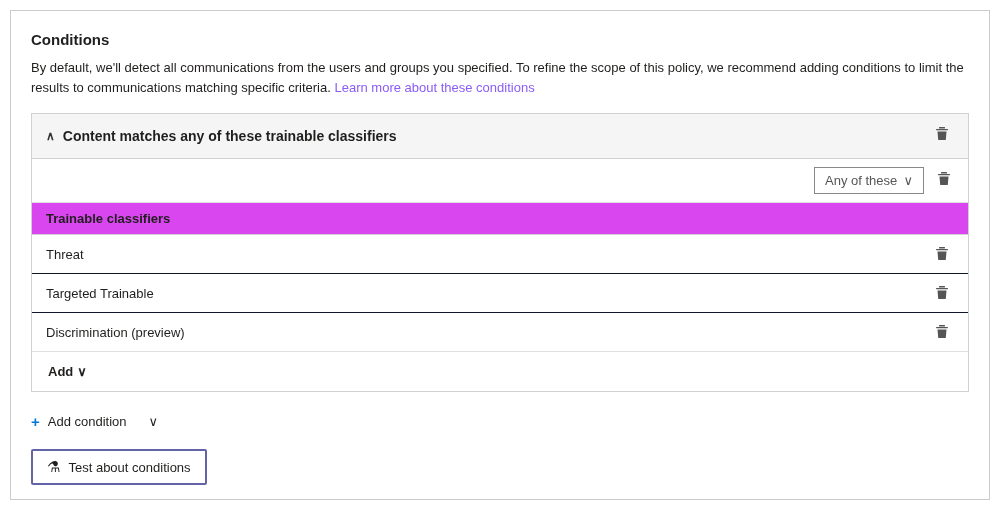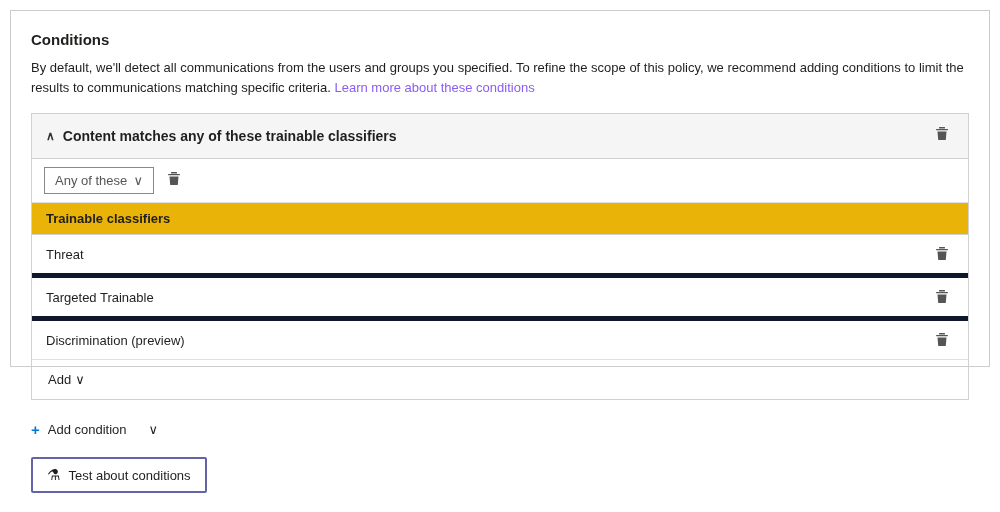--- a/index.html
+++ b/index.html
@@ -9,21 +9,21 @@
       background: #fff;
       color: #201f1e;
       width: 1000px;
       height: 512px;
       overflow: hidden;
     }
     .outer-border {
       border: 1px solid #ccc;
       margin: 10px;
       padding: 20px;
-      height: 357px;
+      height: 490px;
     }
     .page-title {
       font-weight: 700;
       font-size: 15px;
       margin-bottom: 10px;
     }
     .description {
       font-size: 13px;
       color: #201f1e;
       margin-bottom: 16px;
@@ -61,20 +61,21 @@
       border: none;
       cursor: pointer;
       color: #555;
       font-size: 16px;
       padding: 2px 4px;
       display: flex;
       align-items: center;
     }
     .any-of-row {
       display: flex;
+      justify-content: flex-end;
       align-items: center;
       padding: 8px 12px;
       border-bottom: 1px solid #e0e0e0;
       gap: 8px;
     }
     .any-of-select {
       border: 1px solid #8a8886;
       background: #fff;
       padding: 5px 10px;
       font-size: 13px;
@@ -88,44 +89,45 @@
     .classifiers-table {
       width: 100%;
       border-collapse: collapse;
     }
     .classifiers-table th {
       text-align: left;
       font-weight: 700;
       font-size: 13px;
       padding: 8px 14px;
       border-bottom: 1px solid #d0d0d0;
-      background: #eab308;
+      background: #d946ef;
     }
     .classifiers-table td {
       padding: 9px 14px;
-      border-bottom: 5px solid #0f172a;
+      border-bottom: 1px solid #0f172a;
       font-size: 13px;
     }
     .classifiers-table tr:last-child td {
       border-bottom: none;
     }
     .add-row {
       padding: 8px 14px;
       border-top: 1px solid #e0e0e0;
     }
     .add-dropdown-btn {
       background: none;
       border: none;
       cursor: pointer;
       font-size: 13px;
       color: #201f1e;
       display: flex;
       align-items: center;
       gap: 4px;
       padding: 4px 2px;
+      font-weight: bold;
     }
     .add-condition-row {
       display: flex;
       align-items: center;
       gap: 6px;
       margin-bottom: 14px;
       padding: 2px 0;
     }
     .add-condition-btn {
       background: none;

